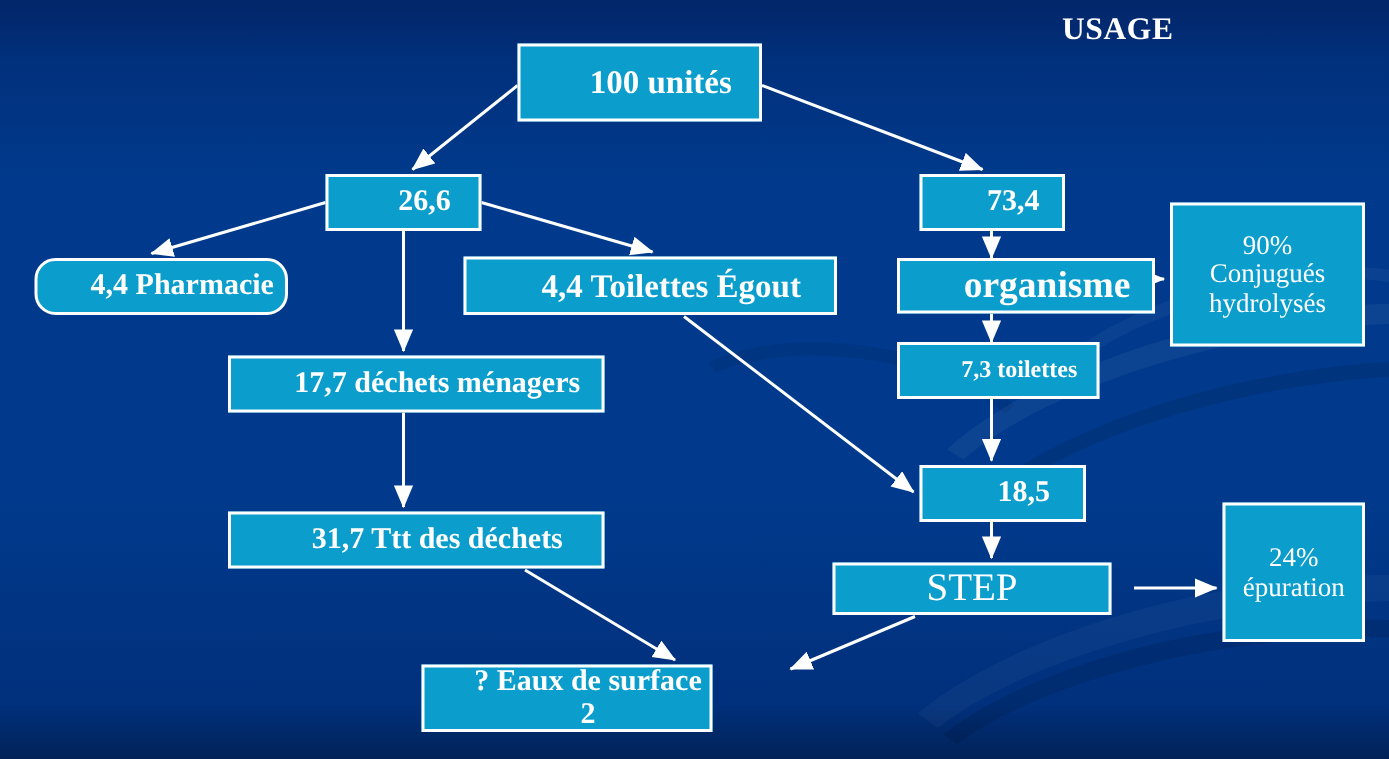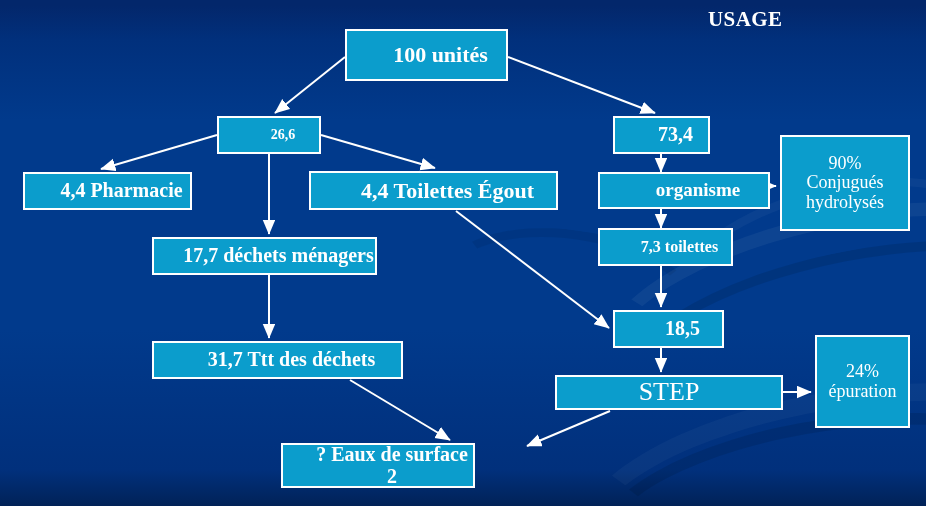--- a/index.html
+++ b/index.html
@@ -88,53 +88,53 @@
         <line x1="756" y1="392" x2="811" y2="392"></line>
         <line x1="350" y1="380" x2="450" y2="440"></line>
         <line x1="610" y1="411" x2="527" y2="446"></line>
       </g>
   </svg>
 
   <div id="node-layer">
       <div class="box b" style="left: 345px; top: 29px; width: 163px; height: 52px; font-size: 22px; background: rgb(11, 157, 204); border-color: rgb(255, 255, 255); color: rgb(255, 255, 255);">
         <span style="white-space: pre-line;">100 unités</span>
       </div>
-      <div class="box b" style="left: 217px; top: 116px; width: 104px; height: 38px; font-size: 14px; background: rgb(11, 157, 204); border-color: rgb(255, 255, 255); color: rgb(255, 255, 255);">
+      <div class="box b" style="left: 217px; top: 116px; width: 104px; height: 38px; font-size: 20px; background: rgb(11, 157, 204); border-color: rgb(255, 255, 255); color: rgb(255, 255, 255);">
         <span style="white-space: pre-line;">26,6</span>
       </div>
       <div class="box b" style="left: 613px; top: 116px; width: 97px; height: 38px; font-size: 20px; background: rgb(11, 157, 204); border-color: rgb(255, 255, 255); color: rgb(255, 255, 255);">
         <span style="white-space: pre-line;">73,4</span>
       </div>
-      <div class="box b" style="left: 23px; top: 172px; width: 169px; height: 38px; font-size: 20px; background: rgb(11, 157, 204); border-color: rgb(255, 255, 255); color: rgb(255, 255, 255);">
+      <div class="box b" style="left: 23px; top: 172px; width: 169px; height: 38px; font-size: 20px; background: rgb(11, 157, 204); border-color: rgb(255, 255, 255); color: rgb(255, 255, 255); border-radius: 14px;">
         <span style="white-space: pre-line;">4,4 Pharmacie</span>
       </div>
       <div class="box b" style="left: 309px; top: 171px; width: 249px; height: 39px; font-size: 22px; background: rgb(11, 157, 204); border-color: rgb(255, 255, 255); color: rgb(255, 255, 255);">
         <span style="white-space: pre-line;">4,4 Toilettes Égout</span>
       </div>
-      <div class="box b" style="left: 598px; top: 172px; width: 172px; height: 37px; font-size: 19px; background: rgb(11, 157, 204); border-color: rgb(255, 255, 255); color: rgb(255, 255, 255);">
+      <div class="box b" style="left: 598px; top: 172px; width: 172px; height: 37px; font-size: 25px; background: rgb(11, 157, 204); border-color: rgb(255, 255, 255); color: rgb(255, 255, 255);">
         <span style="white-space: pre-line;">organisme</span>
       </div>
       <div class="box thin" style="left: 780px; top: 135px; width: 130px; height: 96px; font-size: 18px; background: rgb(11, 157, 204); border-color: rgb(255, 255, 255); color: rgb(255, 255, 255);">
         <span style="white-space: pre-line;">90%
 Conjugués
 hydrolysés</span>
       </div>
-      <div class="box b" style="left: 152px; top: 237px; width: 225px; height: 38px; font-size: 20px; background: rgb(11, 157, 204); border-color: rgb(255, 255, 255); color: rgb(255, 255, 255);">
+      <div class="box b" style="left: 152px; top: 237px; width: 251px; height: 38px; font-size: 20px; background: rgb(11, 157, 204); border-color: rgb(255, 255, 255); color: rgb(255, 255, 255);">
         <span style="white-space: pre-line;">17,7 déchets ménagers</span>
       </div>
       <div class="box b" style="left: 598px; top: 228px; width: 135px; height: 38px; font-size: 16px; background: rgb(11, 157, 204); border-color: rgb(255, 255, 255); color: rgb(255, 255, 255);">
         <span style="white-space: pre-line;">7,3 toilettes</span>
       </div>
       <div class="box b" style="left: 613px; top: 310px; width: 111px; height: 38px; font-size: 20px; background: rgb(11, 157, 204); border-color: rgb(255, 255, 255); color: rgb(255, 255, 255);">
         <span style="white-space: pre-line;">18,5</span>
       </div>
       <div class="box b" style="left: 152px; top: 341px; width: 251px; height: 38px; font-size: 20px; background: rgb(11, 157, 204); border-color: rgb(255, 255, 255); color: rgb(255, 255, 255);">
         <span style="white-space: pre-line;">31,7   Ttt des déchets</span>
       </div>
-      <div class="box thin" style="left: 555px; top: 375px; width: 228px; height: 35px; font-size: 26px; background: rgb(11, 157, 204); border-color: rgb(255, 255, 255); color: rgb(255, 255, 255);">
+      <div class="box thin" style="left: 555px; top: 375px; width: 186px; height: 35px; font-size: 26px; background: rgb(11, 157, 204); border-color: rgb(255, 255, 255); color: rgb(255, 255, 255);">
         <span style="white-space: pre-line;">STEP</span>
       </div>
       <div class="box thin" style="left: 815px; top: 335px; width: 95px; height: 93px; font-size: 18px; background: rgb(11, 157, 204); border-color: rgb(255, 255, 255); color: rgb(255, 255, 255);">
         <span style="white-space: pre-line;">24%
 épuration</span>
       </div>
       <div class="box b" style="left: 281px; top: 443px; width: 194px; height: 45px; font-size: 20px; background: rgb(11, 157, 204); border-color: rgb(255, 255, 255); color: rgb(255, 255, 255);">
         <span style="white-space: pre-line;">? Eaux de surface  2</span>
       </div>
     </div>

